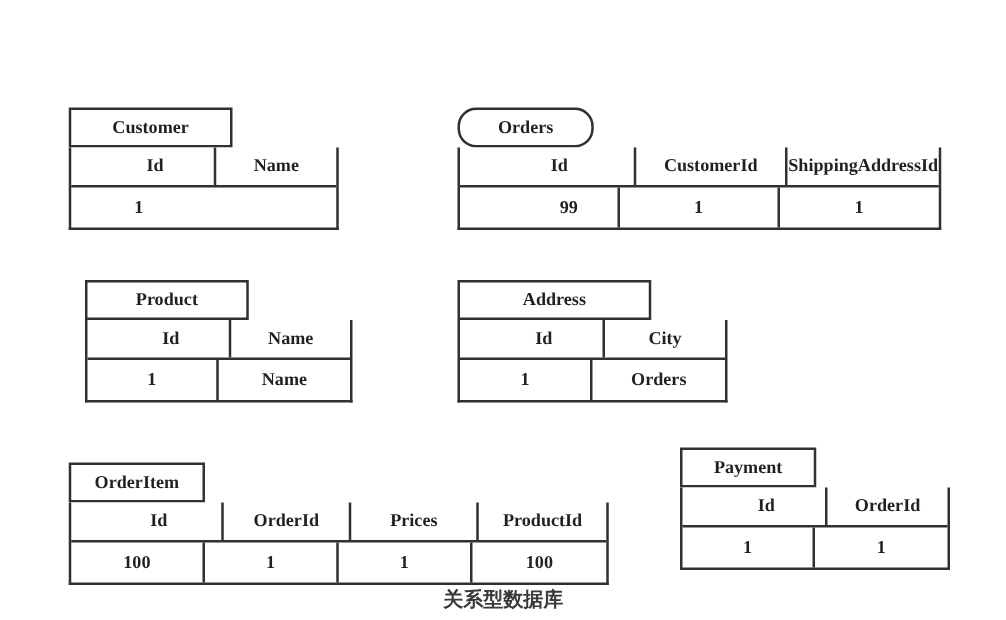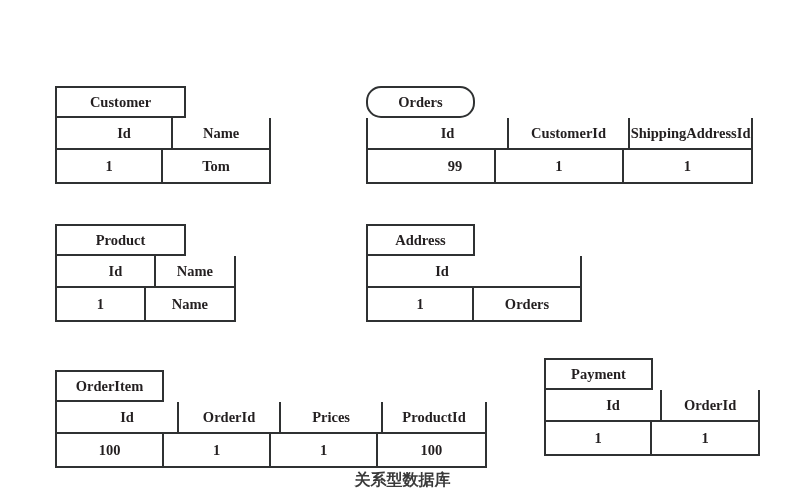--- a/index.html
+++ b/index.html
@@ -103,57 +103,57 @@
   <div id="entities-layer">
       <div class="entity" style="left: 55px; top: 42px; width: 216px;">
         <div class="entity-title" style="width: 131px;">Customer</div>
         <div class="entity-grid">
           <div class="entity-row header-row">
             <div class="entity-cell col-head" style="width: 108px;">Id</div>
             <div class="entity-cell col-head" style="width: 108px;">Name</div>
           </div>
           <div class="entity-row">
             <div class="entity-cell col-value" style="width: 108px;">1</div>
-            <div class="entity-cell col-value" style="width: 108px;">Tom</div>
           </div>
         </div>
       </div>
       <div class="entity" style="left: 366px; top: 42px; width: 387px;">
         <div class="entity-title" style="width: 109px; border-radius: 15px;">Orders</div>
         <div class="entity-grid">
           <div class="entity-row header-row">
             <div class="entity-cell col-head" style="width: 129px;">Id</div>
             <div class="entity-cell col-head" style="width: 129px;">CustomerId</div>
             <div class="entity-cell col-head" style="width: 129px;">ShippingAddressId</div>
           </div>
           <div class="entity-row">
             <div class="entity-cell col-value" style="width: 129px; padding-left: 48px;">99</div>
             <div class="entity-cell col-value" style="width: 129px;">1</div>
             <div class="entity-cell col-value" style="width: 129px;">1</div>
           </div>
         </div>
       </div>
-      <div class="entity" style="left: 55px; top: 180px; width: 181px;">
+      <div class="entity" style="left: 68px; top: 180px; width: 214px;">
         <div class="entity-title" style="width: 131px;">Product</div>
         <div class="entity-grid">
           <div class="entity-row header-row">
             <div class="entity-cell col-head" style="width: 108px;">Id</div>
             <div class="entity-cell col-head" style="width: 108px;">Name</div>
           </div>
           <div class="entity-row">
             <div class="entity-cell col-value" style="width: 108px;">1</div>
             <div class="entity-cell col-value" style="width: 108px;">Name</div>
           </div>
         </div>
       </div>
       <div class="entity" style="left: 366px; top: 180px; width: 216px;">
-        <div class="entity-title" style="width: 109px;">Address</div>
+        <div class="entity-title" style="width: 155px;">Address</div>
         <div class="entity-grid">
           <div class="entity-row header-row">
             <div class="entity-cell col-head" style="width: 108px;">Id</div>
+            <div class="entity-cell col-head" style="width: 108px;">City</div>
           </div>
           <div class="entity-row">
             <div class="entity-cell col-value" style="width: 108px;">1</div>
             <div class="entity-cell col-value" style="width: 108px;">Orders</div>
           </div>
         </div>
       </div>
       <div class="entity" style="left: 55px; top: 326px; width: 432px;">
         <div class="entity-title" style="width: 109px;">OrderItem</div>
         <div class="entity-grid">

